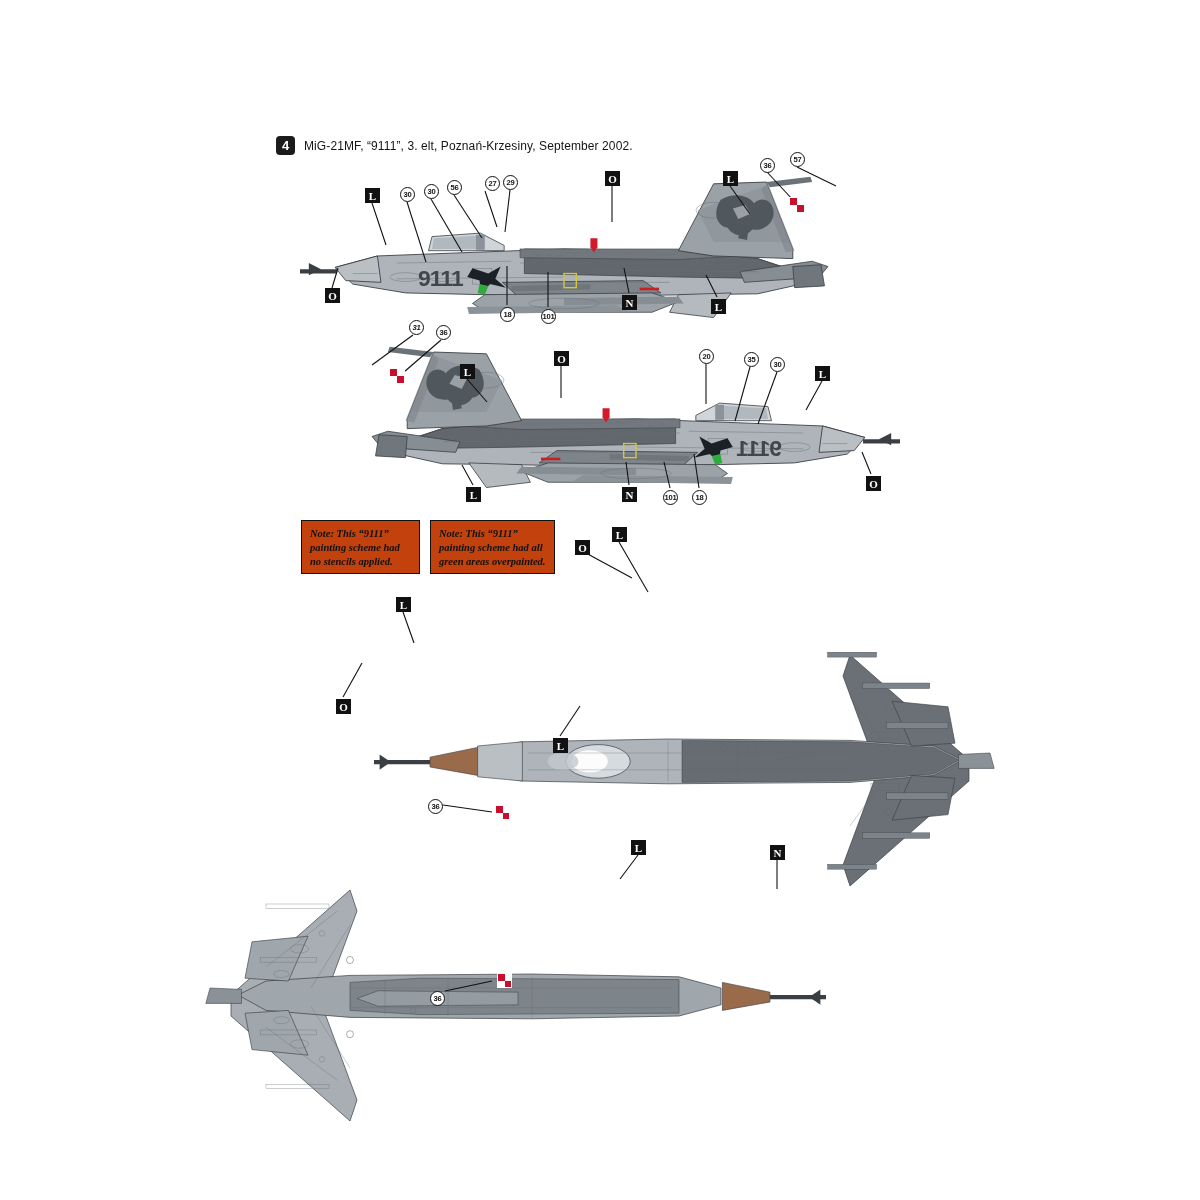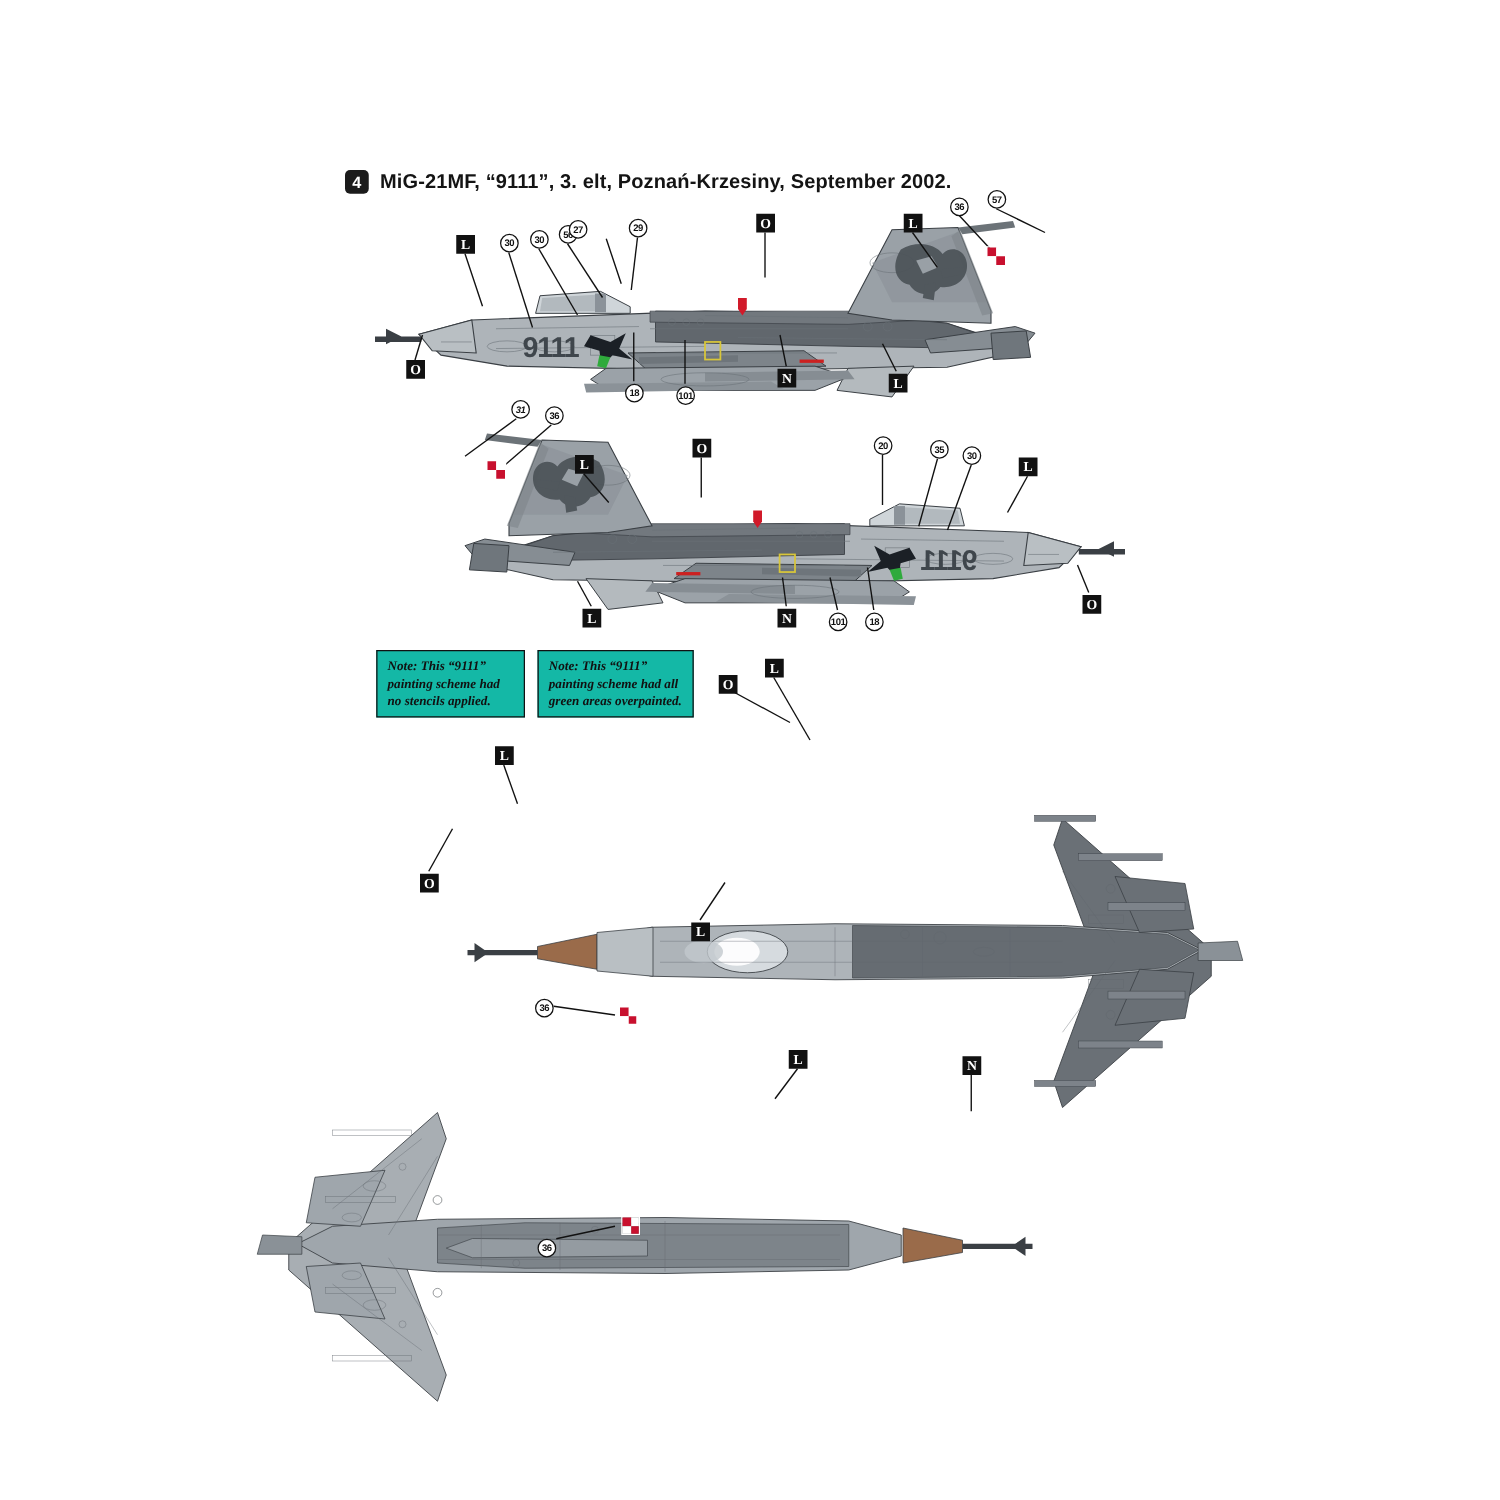--- a/index.html
+++ b/index.html
@@ -4,24 +4,24 @@
 <style>
   html,body{margin:0;padding:0;background:#ffffff;}
   body{width:1200px;height:1200px;font-family:"Liberation Sans",sans-serif;overflow:hidden;position:relative;}
   #sheet{position:absolute;left:0;top:0;width:1200px;height:1200px;background:#fff;}
 
   
   .hdr{position:absolute;left:276px;top:136px;display:flex;align-items:center;gap:9px;}
   .scheme-badge{width:19px;height:19px;background:#1b1b1b;border-radius:4px;color:#fff;
       font-size:13px;font-weight:bold;display:flex;align-items:center;justify-content:center;
       font-family:"Liberation Sans",sans-serif;line-height:1;}
-  .scheme-title{font-size:16px;color:#141414;font-weight:700;letter-spacing:.1px;white-space:nowrap;}
-
-  
-  .note{position:absolute;border:1.6px solid #111;background:#14b8a6;box-sizing:border-box;
+  .scheme-title{font-size:12px;color:#141414;font-weight:400;letter-spacing:.1px;white-space:nowrap;}
+
+  
+  .note{position:absolute;border:1.6px solid #111;background:#c2410c;box-sizing:border-box;
         padding:6px 8px;font-family:"Liberation Serif",serif;font-style:italic;
         font-size:10.5px;line-height:1.32;color:#111;font-weight:600;}
   #note1{left:301px;top:520px;width:119px;height:54px;}
   #note2{left:430px;top:520px;width:125px;height:54px;}
 
   
   .mk{position:absolute;width:15px;height:15px;background:#111;color:#fff;font-size:11px;
       font-weight:bold;display:flex;align-items:center;justify-content:center;
       font-family:"Liberation Serif",serif;z-index:40;box-sizing:border-box;}
 
@@ -311,21 +311,21 @@
   <div id="marker-layer">
       <div class="mk" style="left: 365px; top: 188px;">L</div>
       <div class="mk" style="left: 325px; top: 288px;">O</div>
       <div class="mk" style="left: 605px; top: 171px;">O</div>
       <div class="mk" style="left: 723px; top: 171px;">L</div>
       <div class="mk" style="left: 622px; top: 295px;">N</div>
       <div class="mk" style="left: 711px; top: 299px;">L</div>
       <div class="cb" style="left: 400px; top: 187px;">30</div>
       <div class="cb" style="left: 424px; top: 184px;">30</div>
       <div class="cb" style="left: 447px; top: 180px;">56</div>
-      <div class="cb" style="left: 455px; top: 176px;">27</div>
+      <div class="cb" style="left: 485px; top: 176px;">27</div>
       <div class="cb" style="left: 503px; top: 175px;">29</div>
       <div class="cb" style="left: 500px; top: 307px;">18</div>
       <div class="cb" style="left: 541px; top: 309px;">101</div>
       <div class="cb" style="left: 760px; top: 158px;">36</div>
       <div class="cb" style="left: 790px; top: 152px;">57</div>
       <div class="mk" style="left: 460px; top: 364px;">L</div>
       <div class="mk" style="left: 554px; top: 351px;">O</div>
       <div class="mk" style="left: 815px; top: 366px;">L</div>
       <div class="mk" style="left: 866px; top: 476px;">O</div>
       <div class="mk" style="left: 622px; top: 487px;">N</div>

